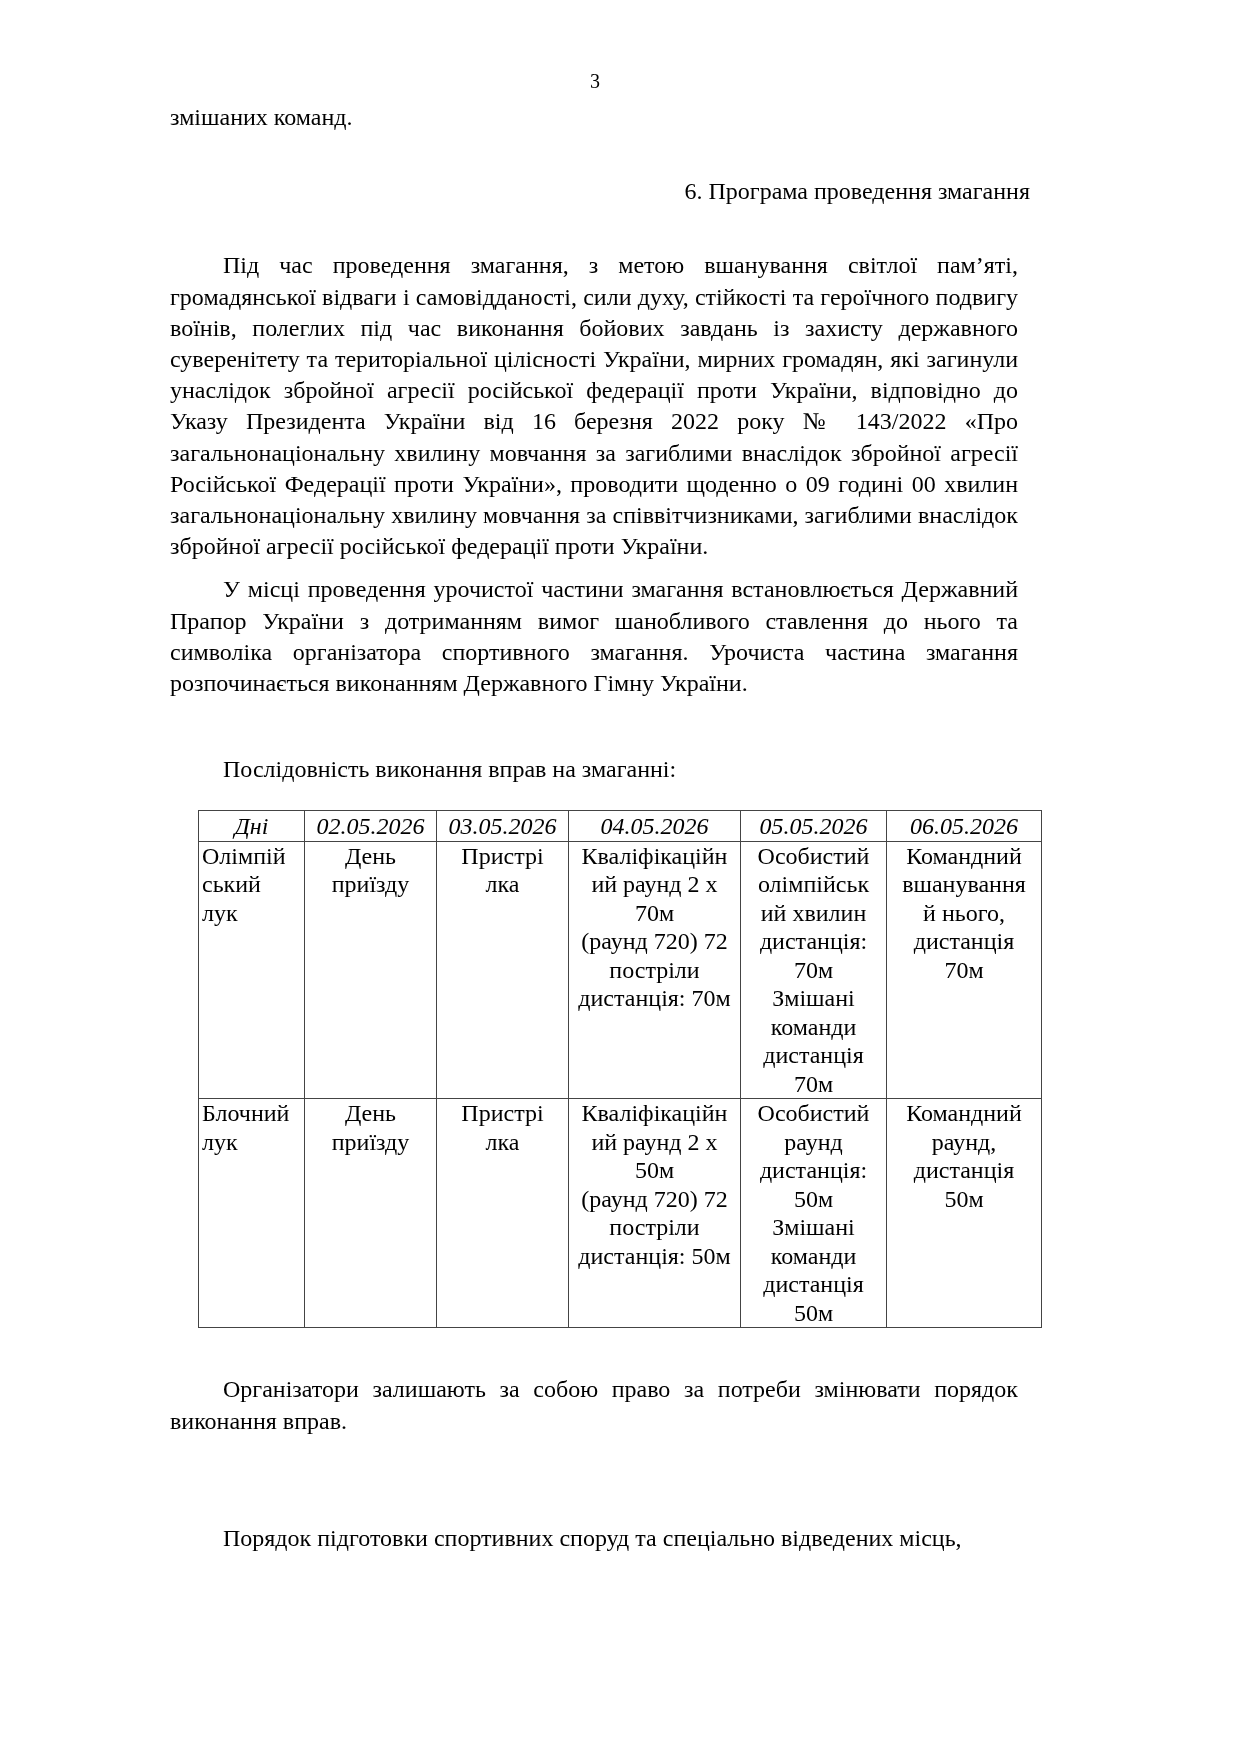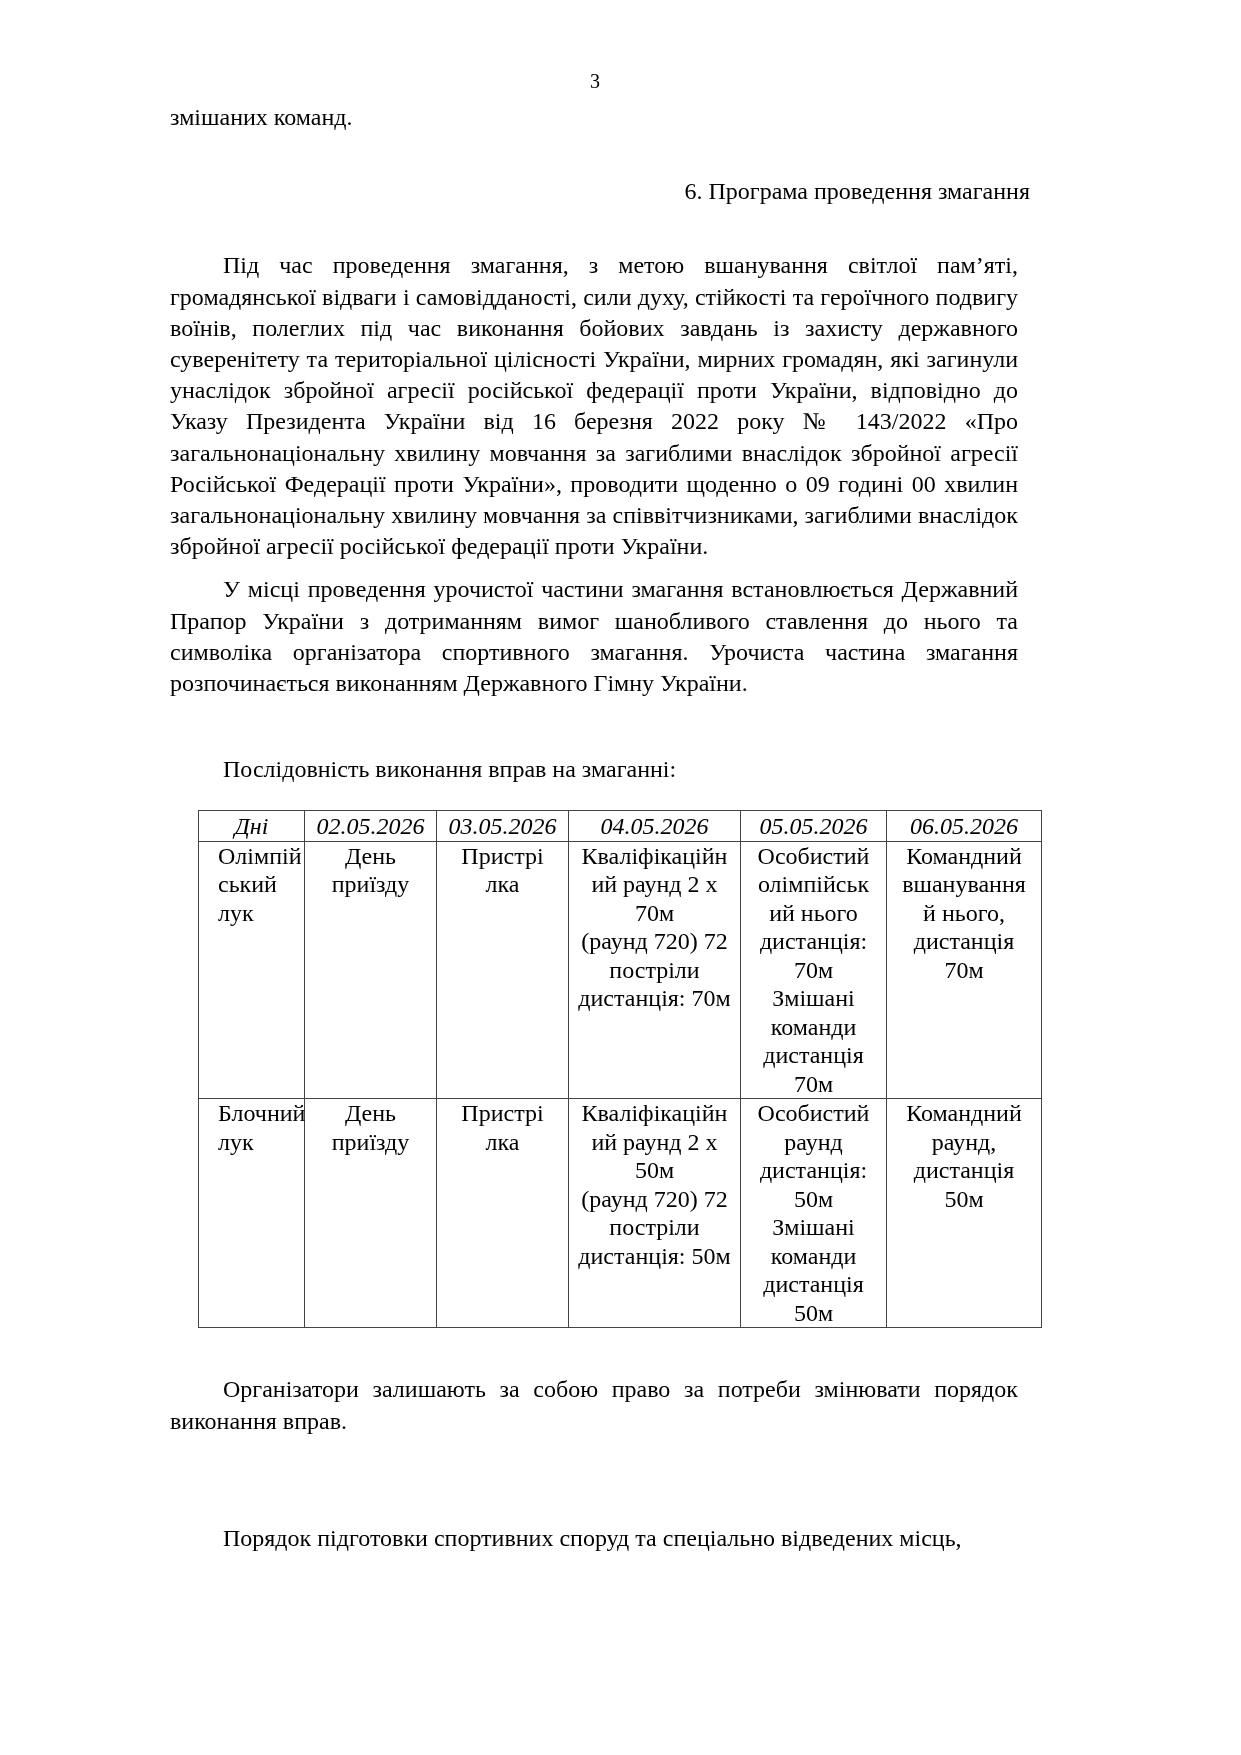--- a/index.html
+++ b/index.html
@@ -23,21 +23,21 @@
     .table-wrap { margin-left: 40px; margin-top: 25px; }
     table.sched {
       border-collapse: collapse; width: 843px; table-layout: fixed;
       font-size: 24px; line-height: 28.5px;
     }
     table.sched td {
       border: 1.5px solid #444; vertical-align: top; padding: 0 2px; text-align: center;
       word-break: break-all; overflow-wrap: anywhere;
     }
     table.sched tr.hdr td { padding-top: 1px; font-style: italic; }
-    table.sched td.rowlabel { text-align: left; padding-left: 19px; }
+    table.sched td.rowlabel { text-align: left; padding-left: 3px; }
     table.sched col.c0 { width: 106px; }
     table.sched col.c1 { width: 132px; }
     table.sched col.c2 { width: 132px; }
     table.sched col.c3 { width: 172px; }
     table.sched col.c4 { width: 146px; }
     table.sched col.c5 { width: 155px; }
     .cell-line { display: block; white-space: nowrap; }
   </style>
 </head>
 <body>
@@ -91,21 +91,21 @@
               <span class="cell-line">Кваліфікаційн</span>
               <span class="cell-line">ий раунд 2 х</span>
               <span class="cell-line">70м</span>
               <span class="cell-line">(раунд 720) 72</span>
               <span class="cell-line">постріли</span>
               <span class="cell-line">дистанція: 70м</span>
             </td>
             <td>
               <span class="cell-line">Особистий</span>
               <span class="cell-line">олімпійськ</span>
-              <span class="cell-line">ий нього</span>
+              <span class="cell-line">ий хвилин</span>
               <span class="cell-line">дистанція:</span>
               <span class="cell-line">70м</span>
               <span class="cell-line">Змішані</span>
               <span class="cell-line">команди</span>
               <span class="cell-line">дистанція</span>
               <span class="cell-line">70м</span>
             </td>
             <td>
               <span class="cell-line">Командний</span>
               <span class="cell-line">вшанування</span>

